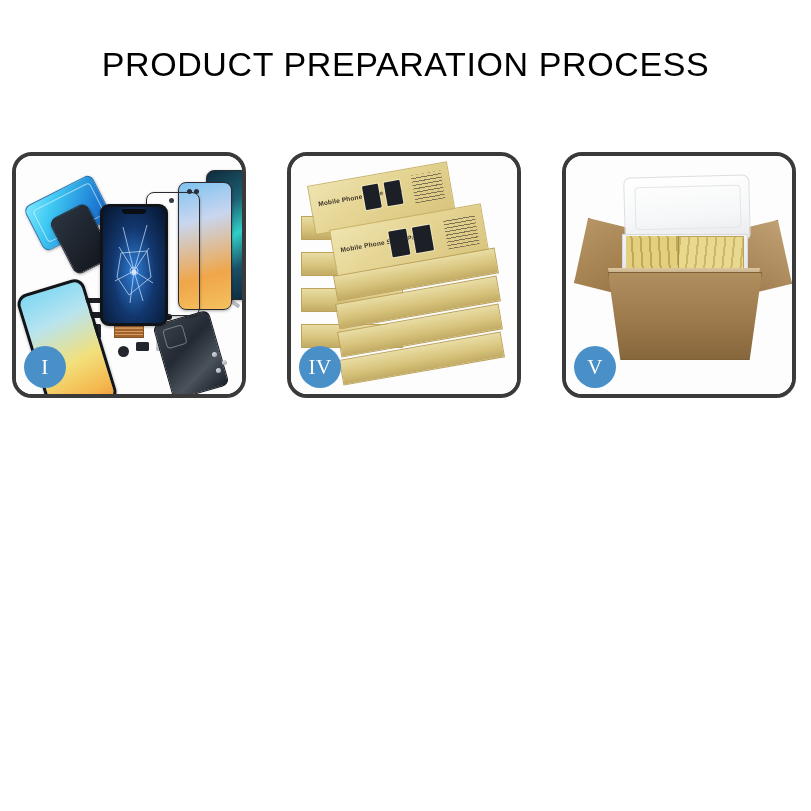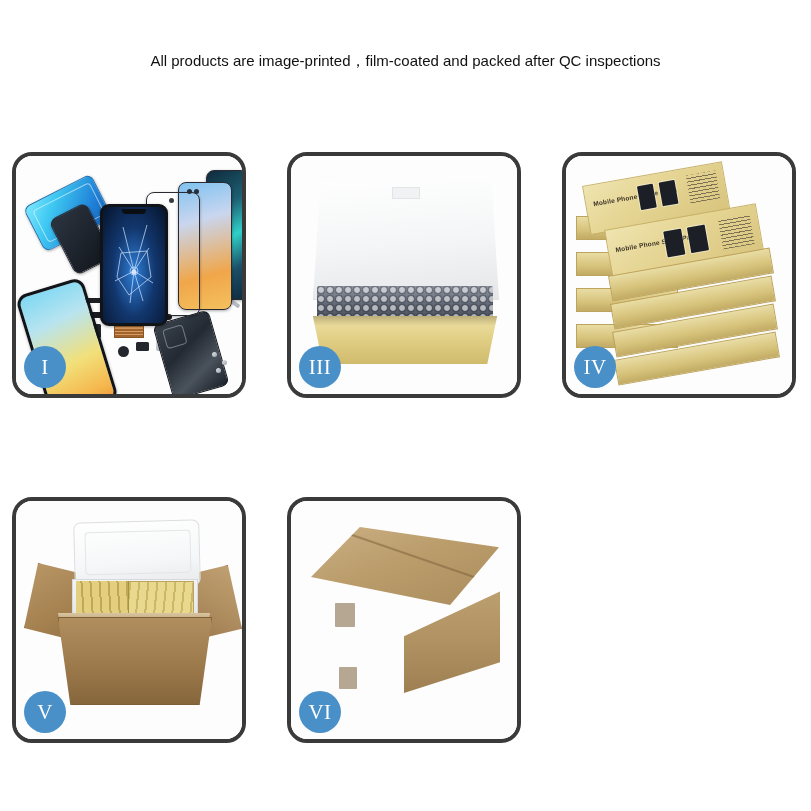--- a/index.html
+++ b/index.html
@@ -342,21 +342,21 @@
     clip-path: polygon(0% 52%, 100% 14%, 100% 74%, 0% 100%);
   }
   .tape {
     position:absolute; background:rgba(122,96,56,.55); border-radius:1px;
   }
 </style>
 </head>
 <body>
 
 <div class="header">
-  <div class="subtitle">All products are image-printed，film-coated and packed after QC inspections</div>
+  <div class="title">PRODUCT PREPARATION PROCESS</div>
 </div>
 
 <div class="grid">
 
   <div class="panel p1">
     <div class="panel-stage">
 
       <div class="ph ph-f"></div>
       <div class="ph ph-e">
         <span class="dotcam" style="left:8px;top:6px;width:5px;height:5px;"></span>
@@ -394,31 +394,20 @@
       <div class="part pt-housing" style="left:146px;top:160px;width:56px;height:76px;transform:rotate(-16deg);"></div>
       <div class="part pt-tweez" style="left:196px;top:140px;width:30px;height:4px;transform:rotate(36deg);"></div>
       <div class="part pt-silver" style="left:196px;top:196px;width:5px;height:5px;border-radius:50%;"></div>
       <div class="part pt-silver" style="left:206px;top:204px;width:5px;height:5px;border-radius:50%;"></div>
       <div class="part pt-silver" style="left:200px;top:212px;width:5px;height:5px;border-radius:50%;"></div>
     </div>
     <div class="badge">I</div>
   </div>
 
 
-  <div class="panel p3">
-    <div class="panel-stage">
-      <div class="tray-lid">
-        <div class="tray-lid-tab"></div>
-      </div>
-      <div class="tray-foam"></div>
-      <div class="tray-base"></div>
-      <div class="tray-base-shadow"></div>
-    </div>
-    <div class="badge">III</div>
-  </div>
 
   <div class="panel p4">
     <div class="panel-stage">
       <div class="stack">
 
         <div class="sbox" style="left:2px;top:44px;width:100px;height:22px;">
           <div class="side" style="left:0;top:0;width:100%;height:100%;"></div>
         </div>
         <div class="sbox" style="left:2px;top:80px;width:100px;height:22px;">
           <div class="side" style="left:0;top:0;width:100%;height:100%;"></div>
@@ -470,27 +459,14 @@
       <div class="c5-foam"></div>
       <div class="c5-inner"></div>
       <div class="c5-yellow"></div>
       <div class="c5-yellow2"></div>
       <div class="c5-lip"></div>
       <div class="c5-body"></div>
     </div>
     <div class="badge">V</div>
   </div>
 
-  <div class="panel p6">
-    <div class="panel-stage">
-      <div class="c6">
-        <div class="c6-top"></div>
-        <div class="c6-top-seam"></div>
-        <div class="c6-left"></div>
-        <div class="c6-right"></div>
-        <div class="tape" style="left:30px;top:76px;width:20px;height:24px;"></div>
-        <div class="tape" style="left:34px;top:140px;width:18px;height:22px;"></div>
-      </div>
-    </div>
-    <div class="badge">VI</div>
-  </div>
 
 </div>
 
 </body></html>

